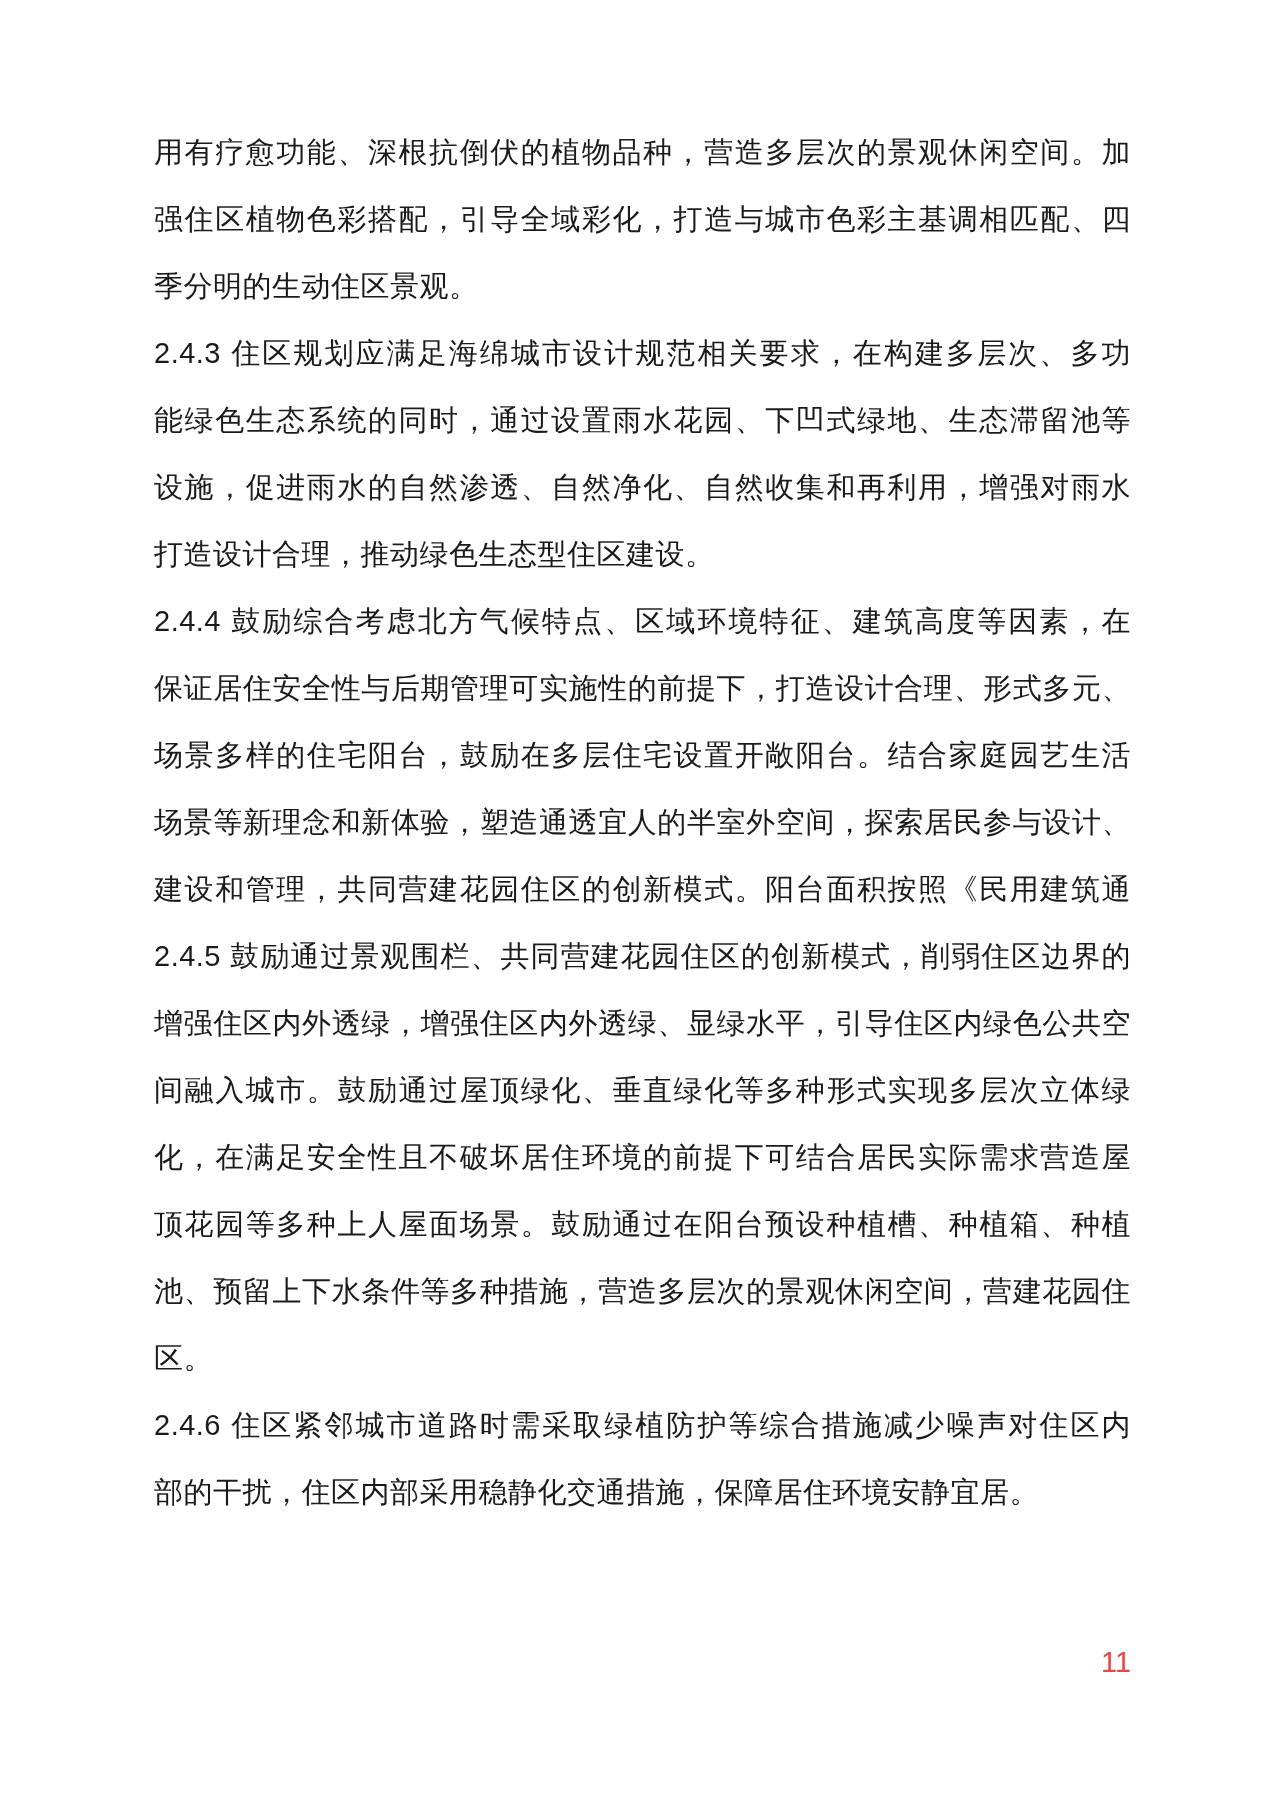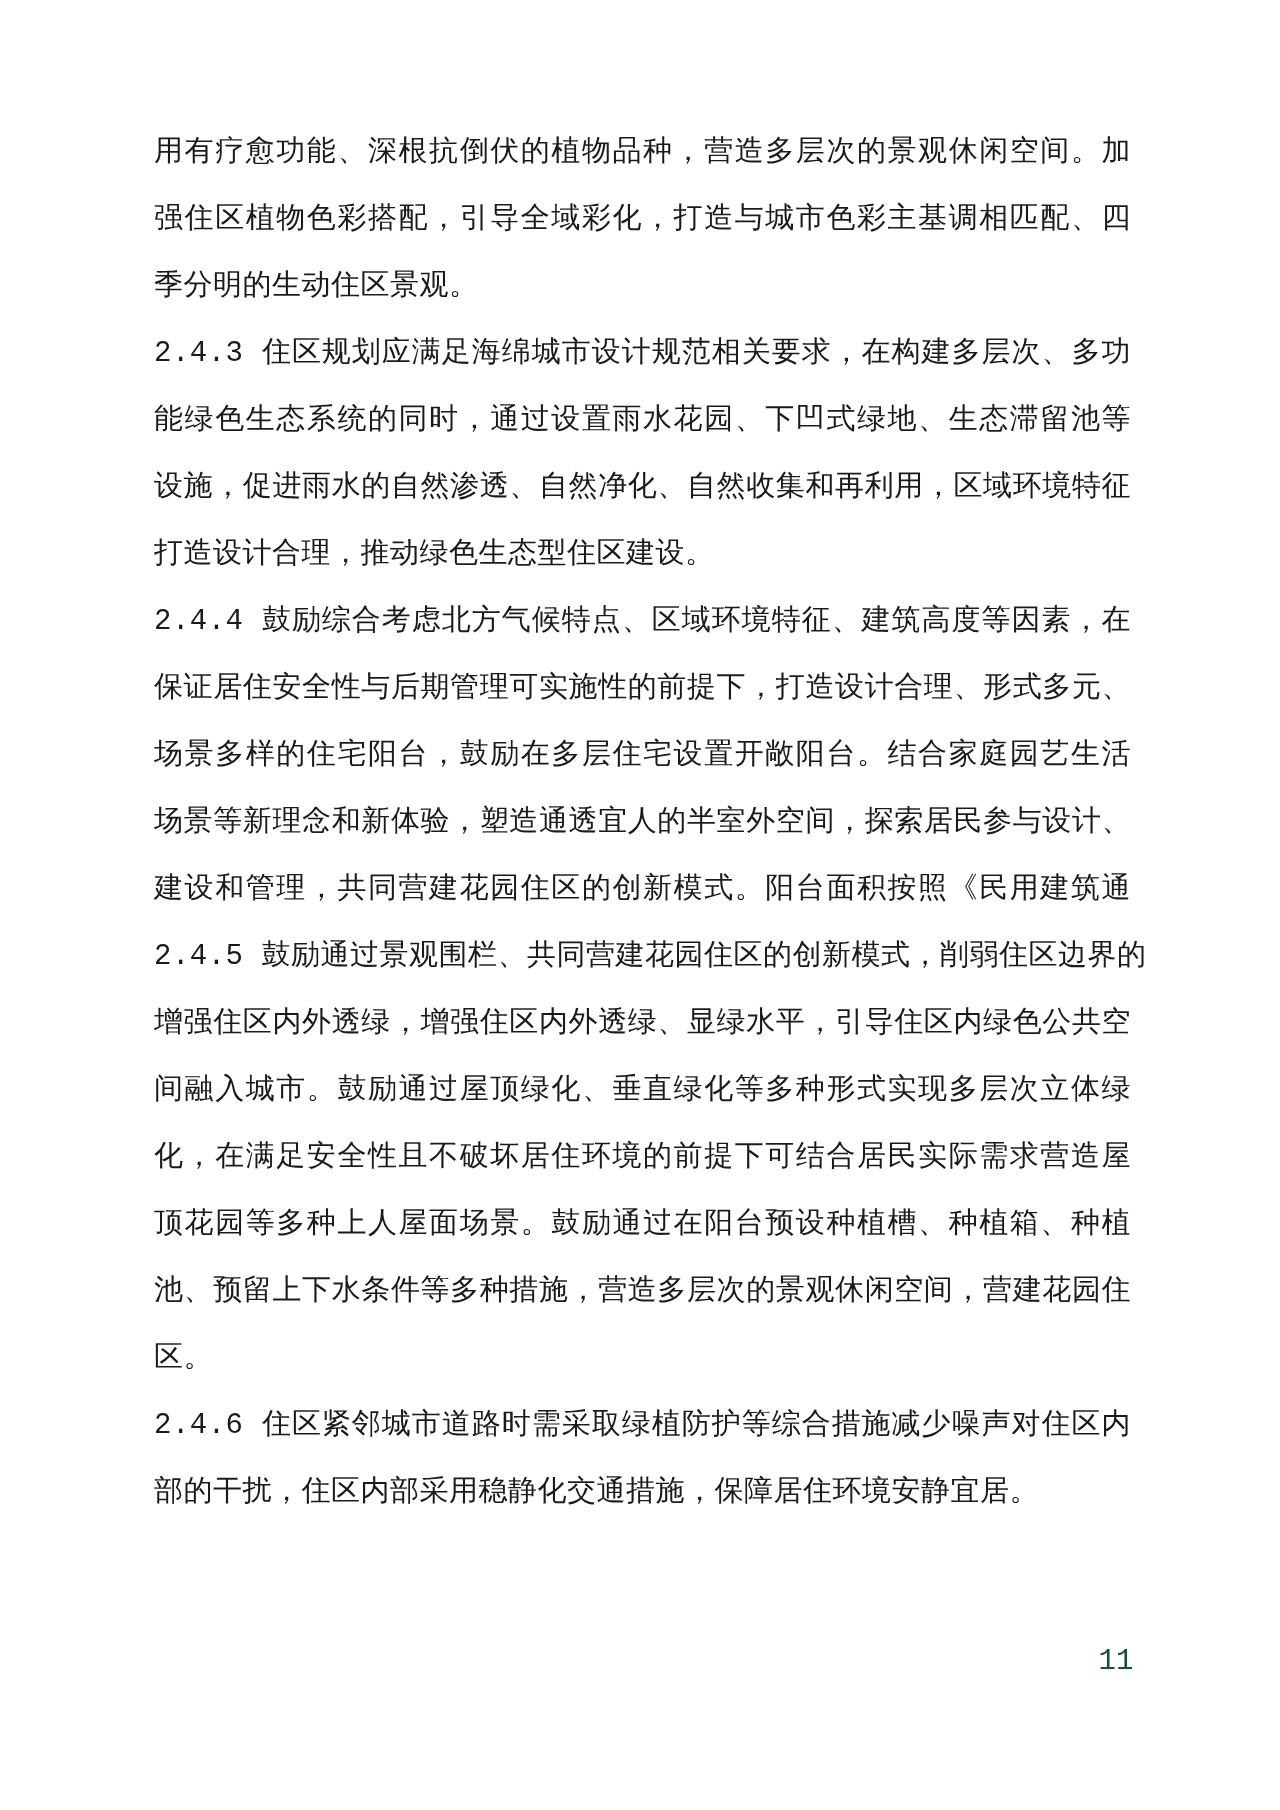--- a/index.html
+++ b/index.html
@@ -6,21 +6,21 @@
     margin: 0;
     padding: 0;
     background: #ffffff;
   }
   .page {
     position: relative;
     width: 1280px;
     height: 1810px;
     background: #ffffff;
     overflow: hidden;
-    font-family: Liberation Mono, monospace;
+    font-family: Liberation Sans, sans-serif;
   }
   .content {
     position: absolute;
     left: 154px;
     top: 119px;
     width: 977px;
     font-size: 29px;
     line-height: 67px;
     color: #1a1a1a;
     letter-spacing: 0.5px;
@@ -37,34 +37,34 @@
     text-align-last: left;
   }
   .page-number {
     position: absolute;
     top: 1645px;
     left: 1086px;
     width: 60px;
     text-align: center;
     font-size: 29px;
     line-height: 34px;
-    color: #14532d;
+    color: #ef4444;
   }
 </style>
 </head>
 <body>
 
 <div class="page">
   <div class="content">
       <div class="line">用有疗愈功能、深根抗倒伏的植物品种，营造多层次的景观休闲空间。加</div>
       <div class="line">强住区植物色彩搭配，引导全域彩化，打造与城市色彩主基调相匹配、四</div>
       <div class="line para-end">季分明的生动住区景观。</div>
       <div class="line">2.4.3 住区规划应满足海绵城市设计规范相关要求，在构建多层次、多功</div>
       <div class="line">能绿色生态系统的同时，通过设置雨水花园、下凹式绿地、生态滞留池等</div>
-      <div class="line">设施，促进雨水的自然渗透、自然净化、自然收集和再利用，区域环境特征</div>
+      <div class="line">设施，促进雨水的自然渗透、自然净化、自然收集和再利用，增强对雨水</div>
       <div class="line para-end">打造设计合理，推动绿色生态型住区建设。</div>
       <div class="line">2.4.4 鼓励综合考虑北方气候特点、区域环境特征、建筑高度等因素，在</div>
       <div class="line">保证居住安全性与后期管理可实施性的前提下，打造设计合理、形式多元、</div>
       <div class="line">场景多样的住宅阳台，鼓励在多层住宅设置开敞阳台。结合家庭园艺生活</div>
       <div class="line">场景等新理念和新体验，塑造通透宜人的半室外空间，探索居民参与设计、</div>
       <div class="line">建设和管理，共同营建花园住区的创新模式。阳台面积按照《民用建筑通</div>
       <div class="line">2.4.5 鼓励通过景观围栏、共同营建花园住区的创新模式，削弱住区边界的</div>
       <div class="line">增强住区内外透绿，增强住区内外透绿、显绿水平，引导住区内绿色公共空</div>
       <div class="line">间融入城市。鼓励通过屋顶绿化、垂直绿化等多种形式实现多层次立体绿</div>
       <div class="line">化，在满足安全性且不破坏居住环境的前提下可结合居民实际需求营造屋</div>

